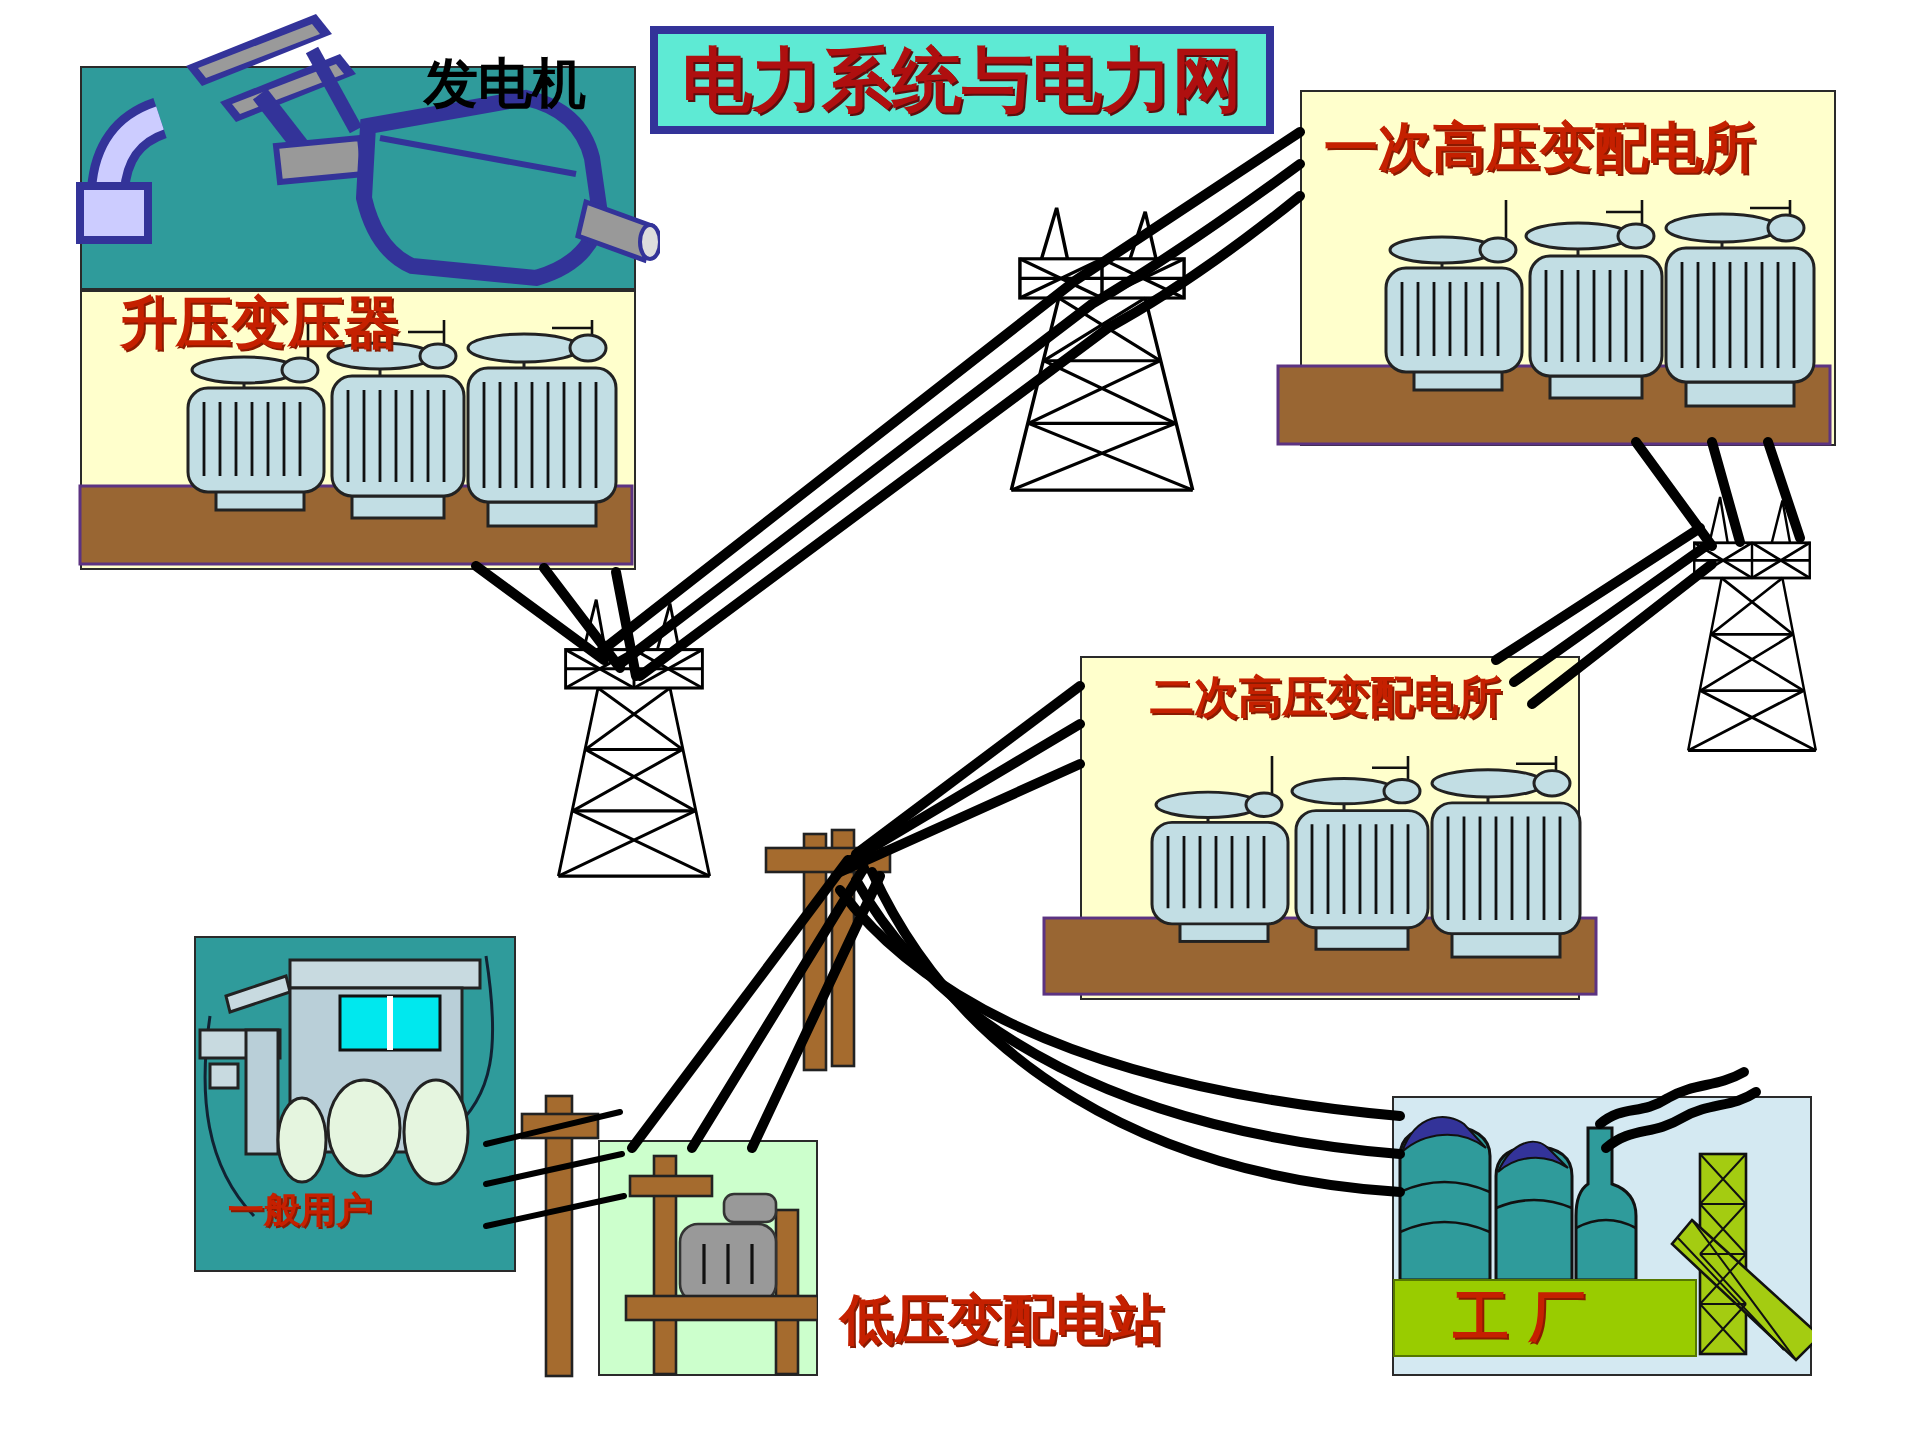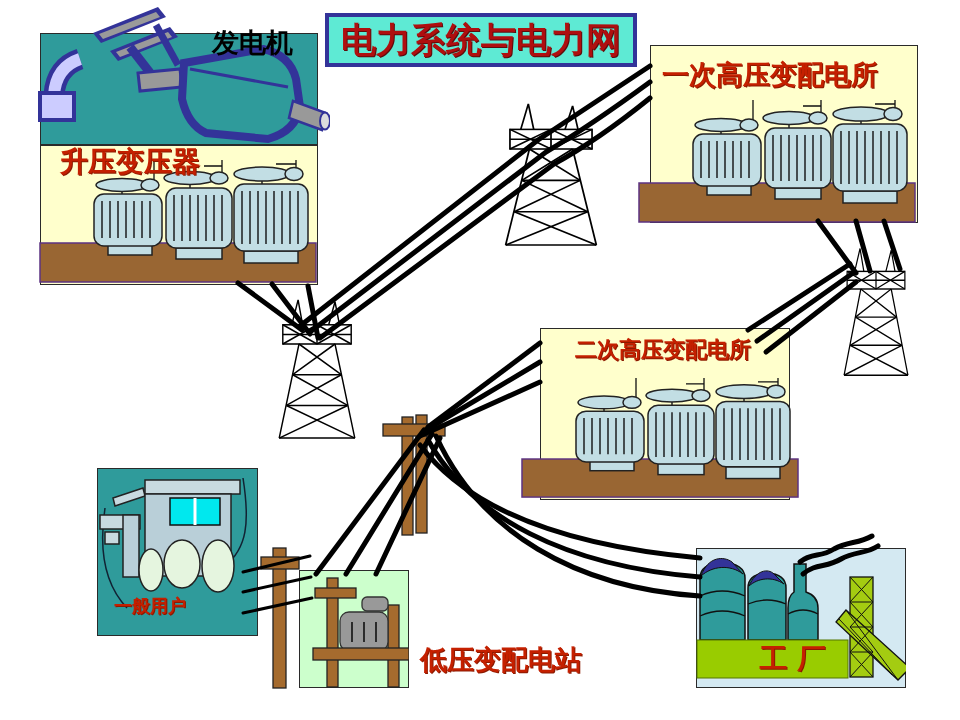--- a/index.html
+++ b/index.html
@@ -218,15 +218,15 @@
       <path d="M803,574 C816,563 826,568 841,559 C855,551 866,554 878,546"></path>
     </g>
   </svg>
 
   <div class="lbl-black" style="left:200px;top:28px;font-size:27px;">发电机</div>
   <div class="lbl" style="left:44px;top:147px;font-size:28px;margin-left:16px;">升压变压器</div>
   <div class="lbl" style="left:662px;top:60px;font-size:27px;">一次高压变配电所</div>
   <div class="lbl" style="left:551px;top:338px;font-size:22px;margin-left:24px;">二次高压变配电所</div>
   <div class="lbl" style="left:114px;top:596px;font-size:18px;z-index:6;">一般用户</div>
   <div class="lbl" style="left:420px;top:646px;font-size:27px;font-family:Liberation Serif, serif;">低压变配电站</div>
-  <div class="lbl" style="left:717px;top:644px;width:151px;text-align:center;font-size:28px;letter-spacing:10px;text-indent:10px;z-index:6;">工厂</div>
+  <div class="lbl" style="left:684px;top:644px;width:151px;text-align:center;font-size:28px;letter-spacing:10px;text-indent:10px;z-index:6;">工厂</div>
 
 </div>
 
 </body></html>

